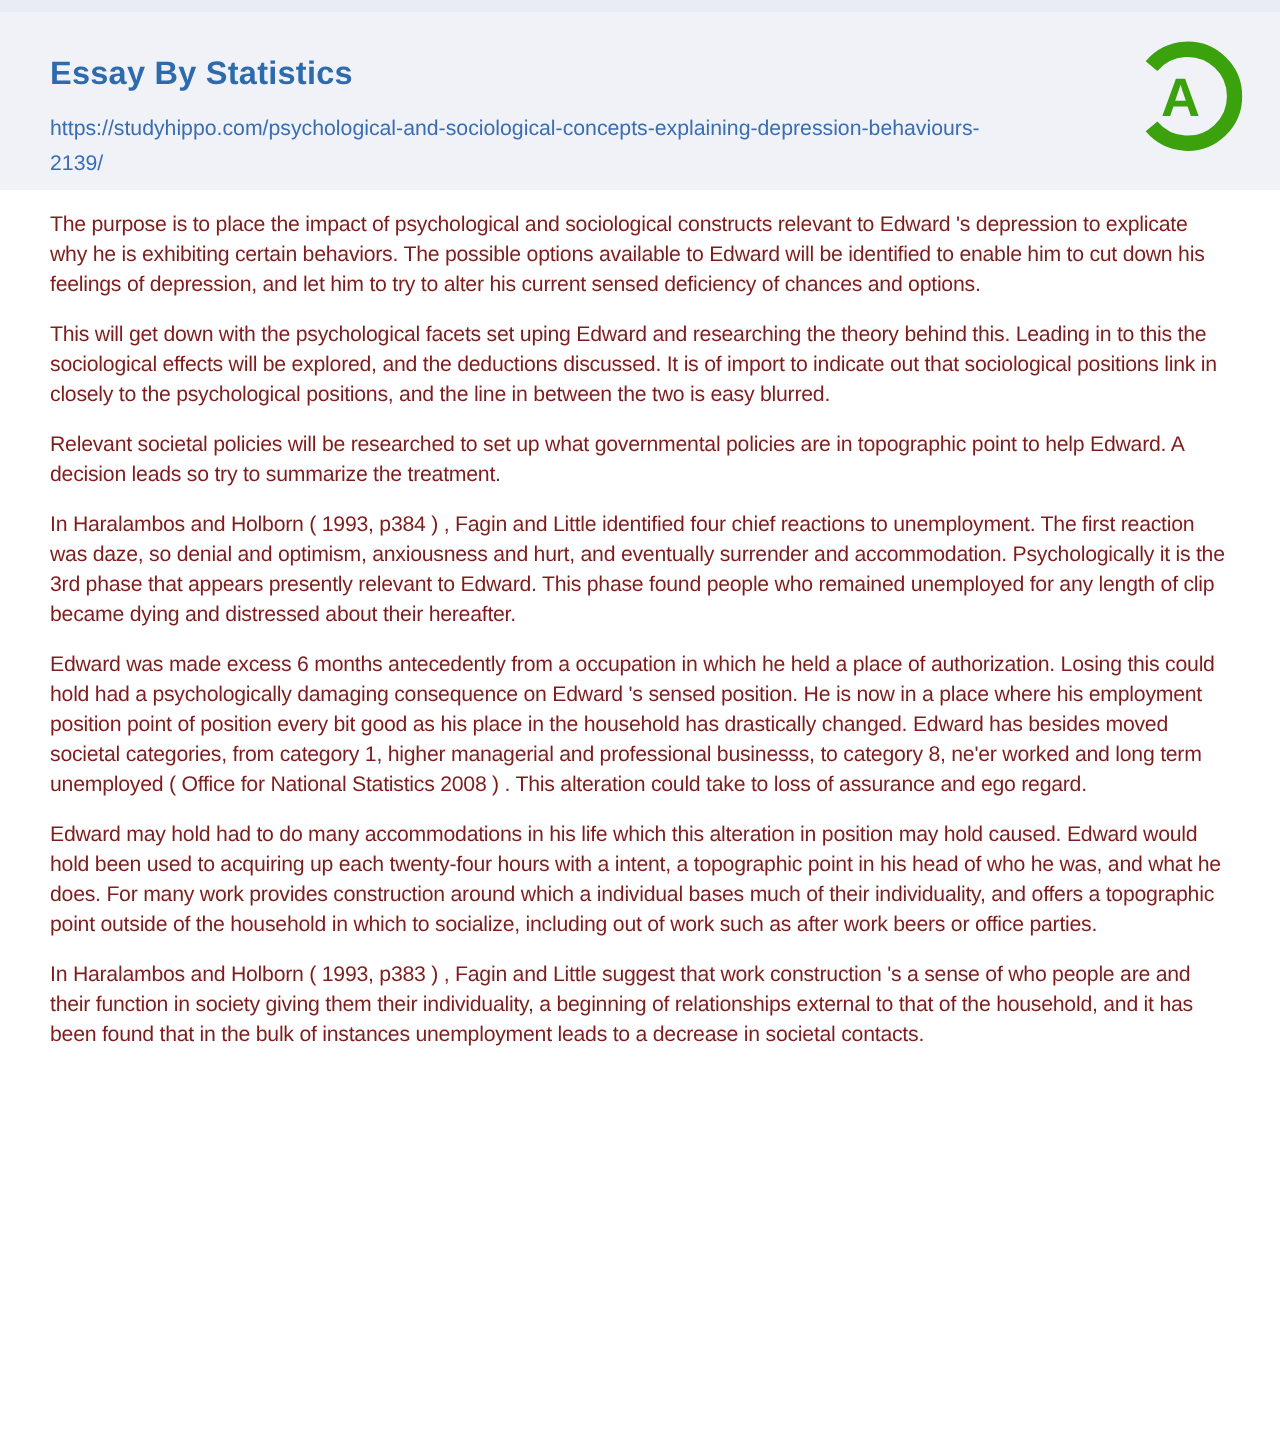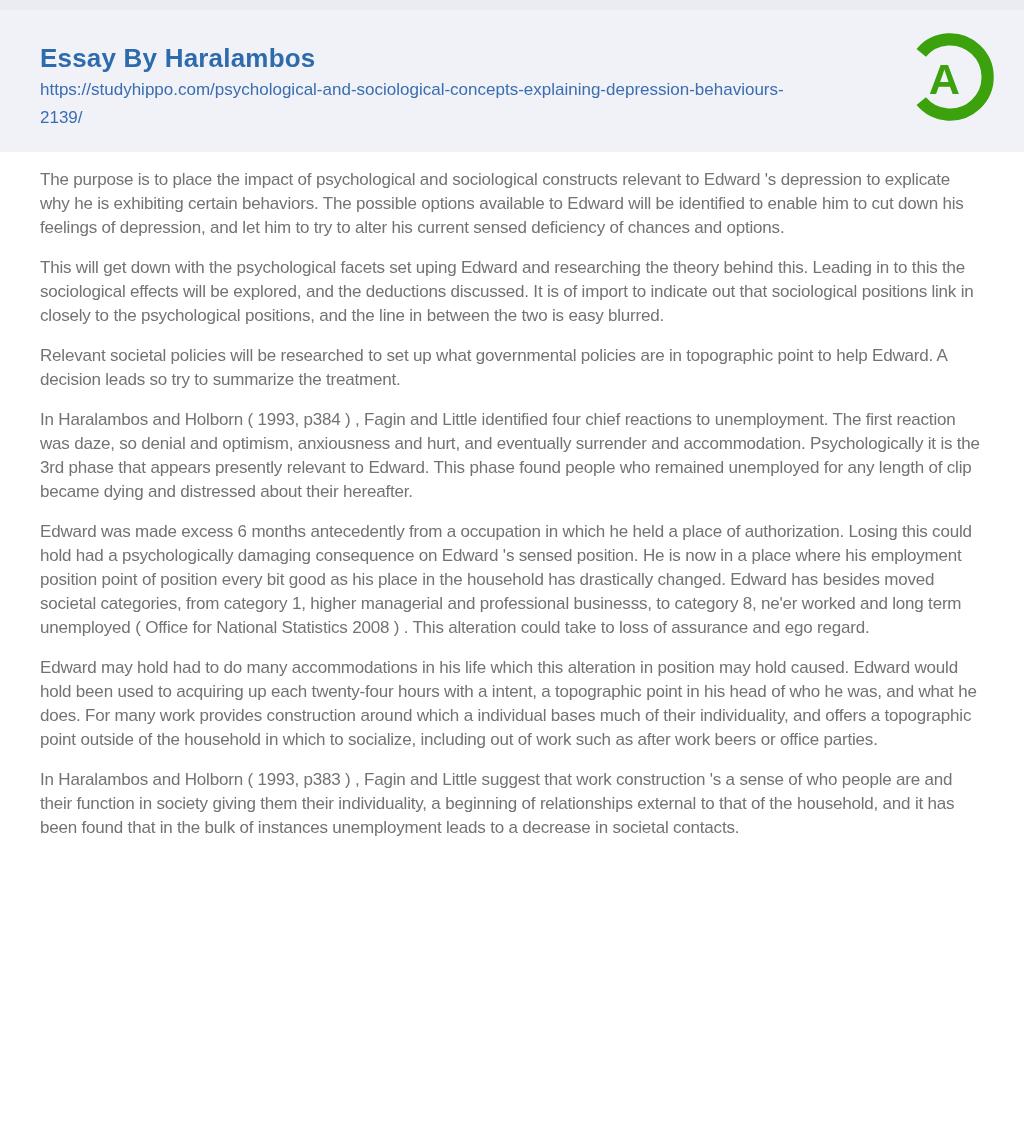--- a/index.html
+++ b/index.html
@@ -25,21 +25,21 @@
   }
   .site-title {
     font-size: 26px;
     font-weight: 700;
     color: #2e6bad;
     letter-spacing: 0.2px;
     line-height: 1.1;
   }
   .site-url {
     display: block;
-    margin-top: 3px;
+    margin-top: 16px;
     max-width: 745px;
     font-size: 17px;
     line-height: 28px;
     color: #3a6db1;
     text-decoration: none;
     overflow-wrap: break-word;
     cursor: pointer;
   }
 
   
@@ -66,31 +66,31 @@
     font-weight: 700;
     letter-spacing: -0.5px;
     color: #23252e;
   }
   p.essay-paragraph {
     margin-top: 16px;
     margin-bottom: 16px;
     font-size: 17px;
     line-height: 24px;
     letter-spacing: -0.2px;
-    color: #737373;
+    color: #7f1d1d;
     max-width: 944px;
   }
 </style>
 </head>
 <body>
 
 <div class="top-strip"></div>
 
 <header>
-  <div class="site-title">Essay By Haralambos</div>
+  <div class="site-title">Essay By Statistics</div>
   <a class="site-url">https://studyhippo.com/psychological-and-sociological-concepts-explaining-depression-behaviours-2139/</a>
 
   <div class="logo">
     <svg viewBox="0 0 100 100" aria-hidden="true">
       <path d="M 19.4 24.3 A 40 40 0 1 1 19.4 75.7" fill="none" stroke="#3ba10c" stroke-width="13" stroke-linecap="butt"></path>
       <text x="44" y="52" text-anchor="middle" dominant-baseline="central" font-family="Liberation Sans, DejaVu Sans, sans-serif" font-size="46" font-weight="700" fill="#3ba10c">A</text>
     </svg>
   </div>
 </header>
 

